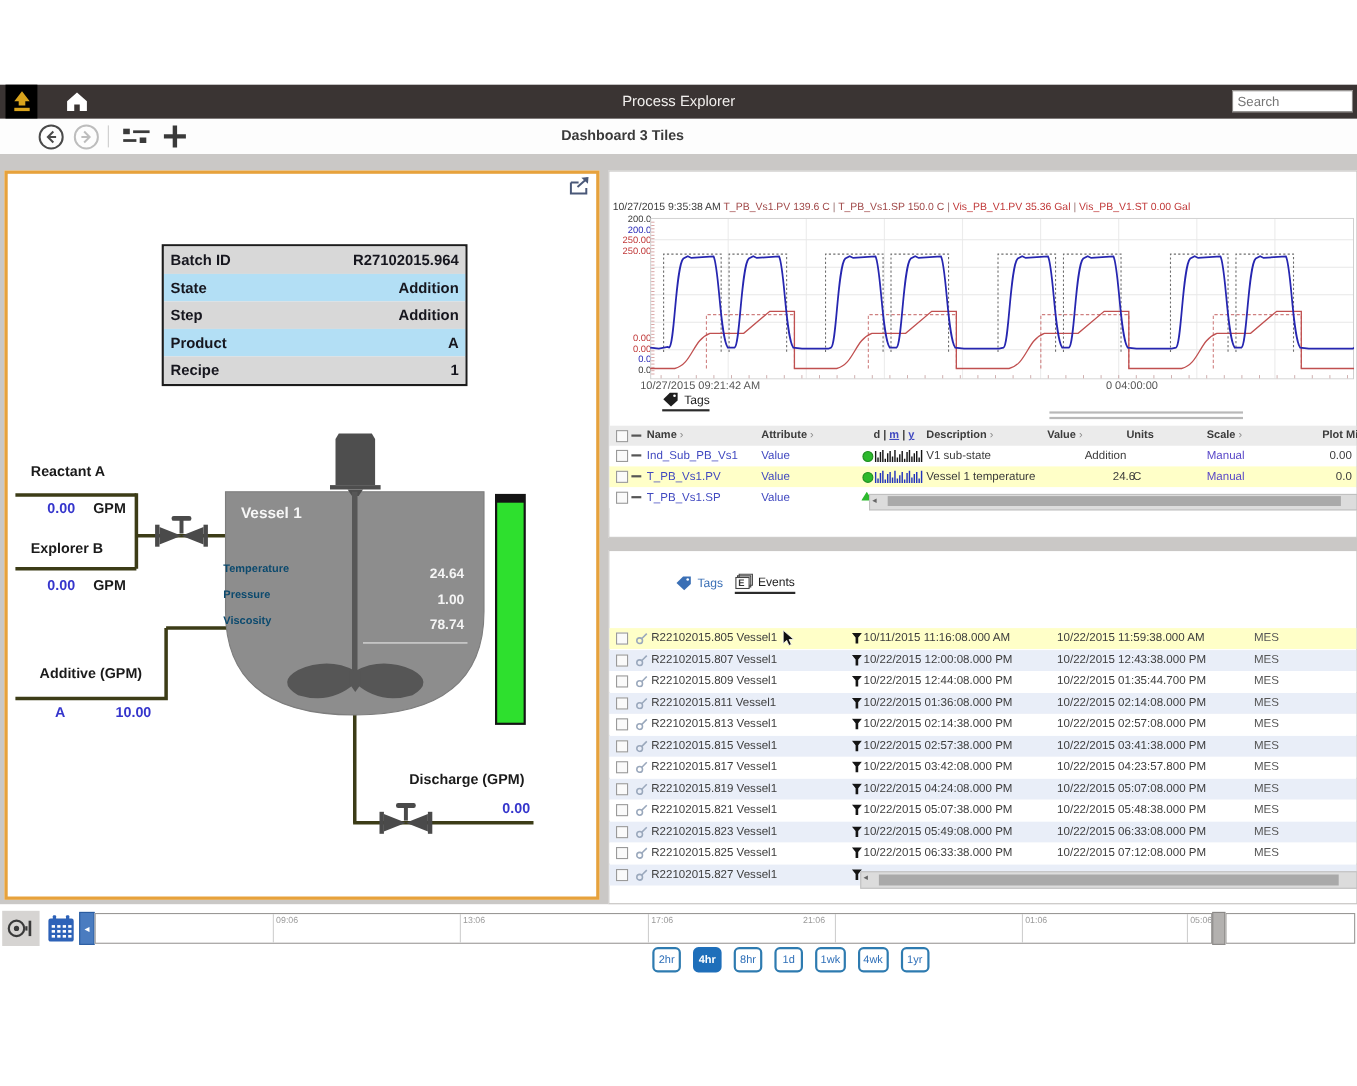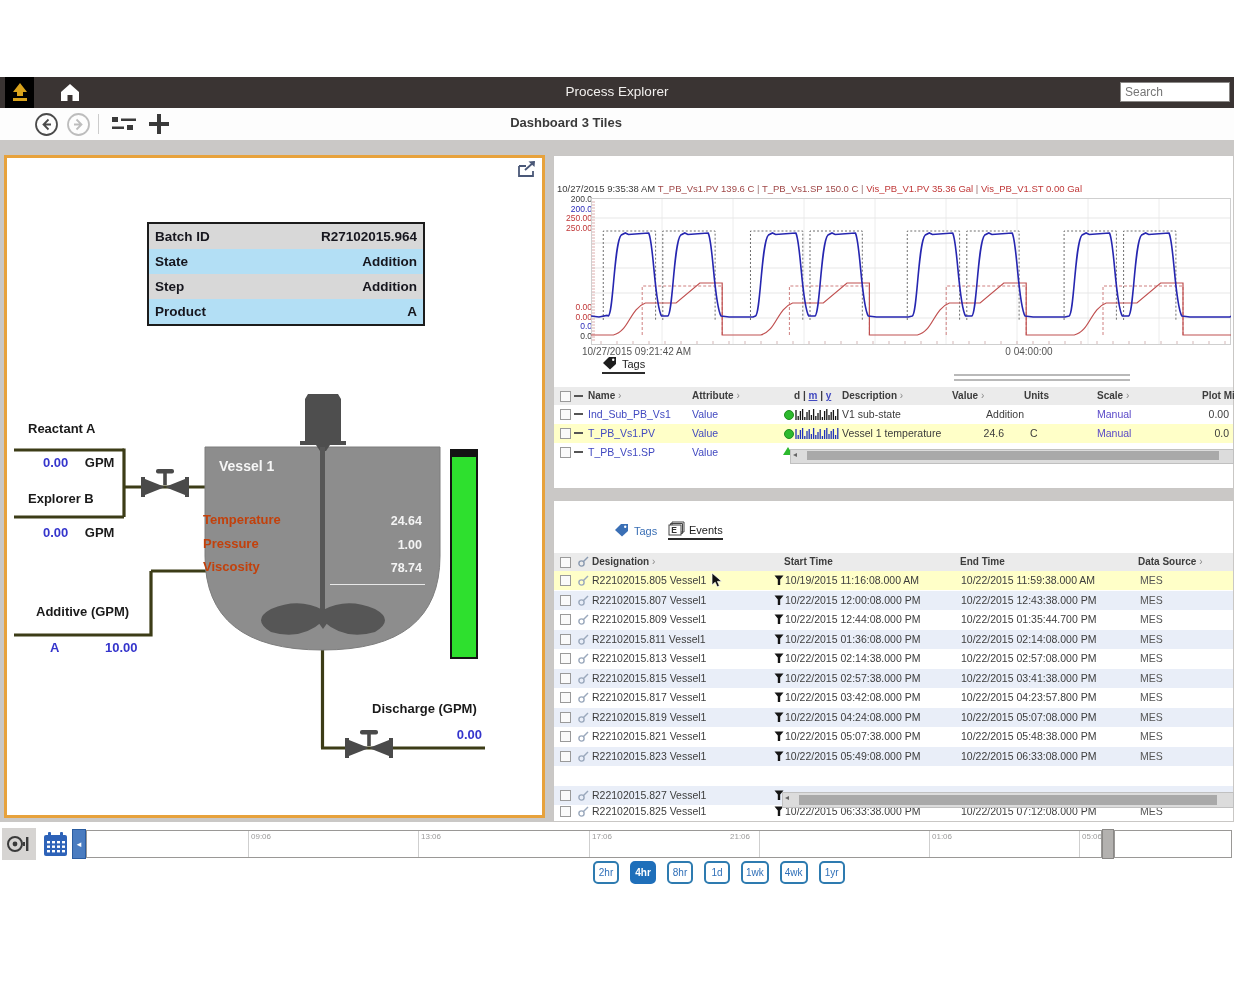--- a/index.html
+++ b/index.html
@@ -18,21 +18,21 @@
   #page-title{left:0;top:115px;width:1132px;text-align:center;font-weight:bold;font-size:13px;color:#3a3a3a;}
   #workspace{left:0;top:140px;width:1234px;height:682px;background:#cac8c6;}
   
   #left-panel{left:4px;top:155px;width:541px;height:663px;background:#fff;border:3px solid #e7a23c;box-sizing:border-box;}
   #batch-table{left:140px;top:64px;width:274px;border:2px solid #1c1c1c;}
   .bt-row{display:flex;justify-content:space-between;align-items:center;height:25px;padding:0 6px;
           font-size:13.5px;font-weight:bold;color:#16161e;}
   .bt-gray{background:#d8d8d8;} .bt-blue{background:#b3dff5;}
   .dlabel{font-weight:bold;font-size:13px;color:#1a1a1a;white-space:nowrap;}
   .dvalue{font-weight:bold;font-size:13px;color:#3535cc;white-space:nowrap;}
-  .vlabel{color:#c2410c;font-weight:bold;font-size:13px;}
+  .vlabel{color:#0c4a6e;font-weight:bold;font-size:10px;}
   .vvalue{color:#f4f4f4;font-weight:bold;font-size:12.5px;text-align:right;width:85px;}
   
   .rpanel{background:#fff;border:1px solid #c9c7c5;box-sizing:border-box;}
   #trend-panel{left:553px;top:155px;width:681px;height:334px;}
   #events-panel{left:553px;top:500px;width:681px;height:322px;}
   #trend-header{left:3px;top:27px;font-size:9.5px;white-space:nowrap;letter-spacing:0;}
   .ylab{width:36px;text-align:right;font-size:8.5px;line-height:9.5px;}
   #xlabel-left{left:28px;top:190px;font-size:10px;color:#555;}
   #xlabel-mid{left:420px;top:190px;width:110px;text-align:center;font-size:10px;color:#555;}
   .tab{display:flex;align-items:flex-end;gap:4px;font-size:11px;color:#222;padding-bottom:2px;}
@@ -176,20 +176,24 @@
           <span>State</span>
                    <span>Addition</span>
         </div>
         <div class="bt-row bt-gray">
           <span>Step</span>
                    <span>Addition</span>
         </div>
         <div class="bt-row bt-blue">
           <span>Product</span>
                    <span>A</span>
+        </div>
+        <div class="bt-row bt-gray">
+          <span>Recipe</span>
+                   <span>1</span>
         </div>
       </div>
 
     <div class="abs dlabel" style="left:21px;top:263px;">Reactant A</div>
     <div class="abs" style="left:36px;top:295px;">
       <span class="dvalue">0.00</span>
       <span class="dlabel" style="margin-left:12px;">GPM</span>
     </div>
     <div class="abs dlabel" style="left:21px;top:333px;">Explorer B</div>
     <div class="abs" style="left:36px;top:365px;">
@@ -413,21 +417,21 @@
             <line x1="27.400000000000002" y1="12" x2="27.400000000000002" y2="9" stroke="#2233bb" stroke-width="1.3"></line>
             <line x1="29.6" y1="12" x2="29.6" y2="3" stroke="#2233bb" stroke-width="1.3"></line>
             <line x1="31.800000000000004" y1="12" x2="31.800000000000004" y2="1" stroke="#2233bb" stroke-width="1.3"></line>
             <line x1="34" y1="12" x2="34" y2="7" stroke="#2233bb" stroke-width="1.3"></line>
             <line x1="36.2" y1="12" x2="36.2" y2="4" stroke="#2233bb" stroke-width="1.3"></line>
             <line x1="38.400000000000006" y1="12" x2="38.400000000000006" y2="2" stroke="#2233bb" stroke-width="1.3"></line>
             <line x1="40.6" y1="12" x2="40.6" y2="8" stroke="#2233bb" stroke-width="1.3"></line>
             <line x1="42.800000000000004" y1="12" x2="42.800000000000004" y2="1" stroke="#2233bb" stroke-width="1.3"></line>
           </svg>
           <span class="cell" style="left:288px;color:#3c3c3c;">Vessel 1 temperature</span>
-          <span class="cell" style="left:365px;width:85px;text-align:right;">24.6</span>
+          <span class="cell" style="left:393px;width:85px;text-align:right;">24.6</span>
           <span class="cell" style="left:476px;color:#3c3c3c;">C</span>
           <span class="cell" style="left:543px;color:#5a49c8;">Manual</span>
           <span class="cell" style="left:628px;width:47px;text-align:right;">0.0</span>
         </div>
         <div class="abs grid-row row-white" style="top: 287px;">
           <span class="cb"></span>
                  <span class="dash"></span>
           <span class="cell" style="left:34px;color:#4149c0;">T_PB_Vs1.SP</span>
           <span class="cell" style="left:138px;color:#4149c0;">Value</span>
           <svg class="abs" style="left:229px;top:4px;" width="10" height="10" viewBox="0 0 10 10">
@@ -456,43 +460,32 @@
     </div>
     <div class="abs tab active" style="left:114px;top:20px;">
       <svg width="17" height="15" viewBox="0 0 17 15">
         <path d="M4,4 V1 H16 V11 H13" fill="none" stroke="#444" stroke-width="1"></path>
         <path d="M2.5,5.5 V2.5 H14.5 V12.5 H11.5" fill="none" stroke="#444" stroke-width="1"></path>
         <rect x="1" y="4" width="12" height="10" fill="#fff" stroke="#444"></rect>
         <text x="3.2" y="12" font-size="8.5" font-weight="bold" fill="#333" font-family="Liberation Sans, sans-serif">E</text>
       </svg>
       <span class="tlabel" id="ev-events-label">Events</span>
     </div>
-    <div class="abs grid-header" style="top:52px;" id="events-header">
-        <span class="cb" style="top:4px;"></span>
-     <svg class="abs" style="left:24px;top:3px;" width="11" height="11" viewBox="0 0 11 11">
-       <circle cx="3.5" cy="7.5" r="2.6" fill="none" stroke="#8a9ab0" stroke-width="1.4"></circle>
-          <path d="M5.5,5.5 L10,1" stroke="#8a9ab0" stroke-width="1.4"></path>
-        </svg>
-        <span class="cell" style="left:38px;">Designation<span class="sort"> ›</span></span>
-        <span class="cell" style="left:230px;">Start Time</span>
-        <span class="cell" style="left:406px;">End Time</span>
-        <span class="cell" style="left:584px;">Data Source<span class="sort"> ›</span></span>
-      </div>
     <div id="events-rows">
         <div class="abs grid-row row-yellow" style="top: 70px;">
           <span class="cb"></span>
        <svg class="abs" style="left:24px;top:4px;" width="11" height="11" viewBox="0 0 11 11">
          <circle cx="3.5" cy="7.5" r="2.6" fill="none" stroke="#9aa8bc" stroke-width="1.4"></circle>
             <path d="M5.5,5.5 L10,1" stroke="#9aa8bc" stroke-width="1.4"></path>
           </svg>
           <span class="cell" style="left:38px;color:#3c3c3c;">R22102015.805 Vessel1</span>
           <svg class="abs" style="left:220px;top:4px;" width="10" height="11" viewBox="0 0 10 11">
          <path d="M0.5,0.5 H9.5 L6.2,4.5 V10 L3.8,10 V4.5 Z" fill="#151515"></path>
           </svg>
-          <span class="cell" style="left:231px;color:#3c3c3c;">10/19/2015 11:16:08.000 AM</span>
+          <span class="cell" style="left:231px;color:#3c3c3c;">10/11/2015 11:16:08.000 AM</span>
           <span class="cell" style="left:407px;color:#3c3c3c;">10/22/2015 11:59:38.000 AM</span>
           <span class="cell" style="left:586px;color:#555;">MES</span>
         </div>
         <div class="abs grid-row row-alt" style="top: 89.5px;">
           <span class="cb"></span>
        <svg class="abs" style="left:24px;top:4px;" width="11" height="11" viewBox="0 0 11 11">
          <circle cx="3.5" cy="7.5" r="2.6" fill="none" stroke="#9aa8bc" stroke-width="1.4"></circle>
             <path d="M5.5,5.5 L10,1" stroke="#9aa8bc" stroke-width="1.4"></path>
           </svg>
           <span class="cell" style="left:38px;color:#3c3c3c;">R22102015.807 Vessel1</span>
@@ -608,21 +601,21 @@
             <path d="M5.5,5.5 L10,1" stroke="#9aa8bc" stroke-width="1.4"></path>
           </svg>
           <span class="cell" style="left:38px;color:#3c3c3c;">R22102015.823 Vessel1</span>
           <svg class="abs" style="left:220px;top:4px;" width="10" height="11" viewBox="0 0 10 11">
          <path d="M0.5,0.5 H9.5 L6.2,4.5 V10 L3.8,10 V4.5 Z" fill="#151515"></path>
           </svg>
           <span class="cell" style="left:231px;color:#3c3c3c;">10/22/2015 05:49:08.000 PM</span>
           <span class="cell" style="left:407px;color:#3c3c3c;">10/22/2015 06:33:08.000 PM</span>
           <span class="cell" style="left:586px;color:#555;">MES</span>
         </div>
-        <div class="abs grid-row row-white" style="top: 265px; margin-top: 36px;">
+        <div class="abs grid-row row-white" style="top: 265px;">
           <span class="cb"></span>
        <svg class="abs" style="left:24px;top:4px;" width="11" height="11" viewBox="0 0 11 11">
          <circle cx="3.5" cy="7.5" r="2.6" fill="none" stroke="#9aa8bc" stroke-width="1.4"></circle>
             <path d="M5.5,5.5 L10,1" stroke="#9aa8bc" stroke-width="1.4"></path>
           </svg>
           <span class="cell" style="left:38px;color:#3c3c3c;">R22102015.825 Vessel1</span>
           <svg class="abs" style="left:220px;top:4px;" width="10" height="11" viewBox="0 0 10 11">
          <path d="M0.5,0.5 H9.5 L6.2,4.5 V10 L3.8,10 V4.5 Z" fill="#151515"></path>
           </svg>
           <span class="cell" style="left:231px;color:#3c3c3c;">10/22/2015 06:33:38.000 PM</span>

